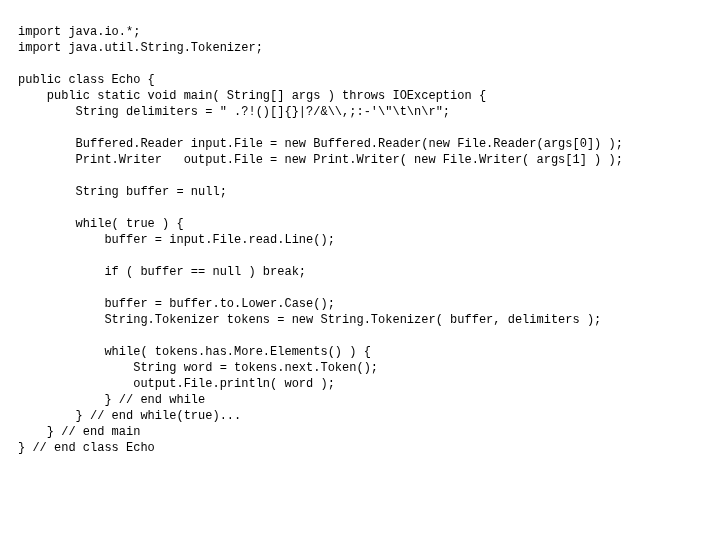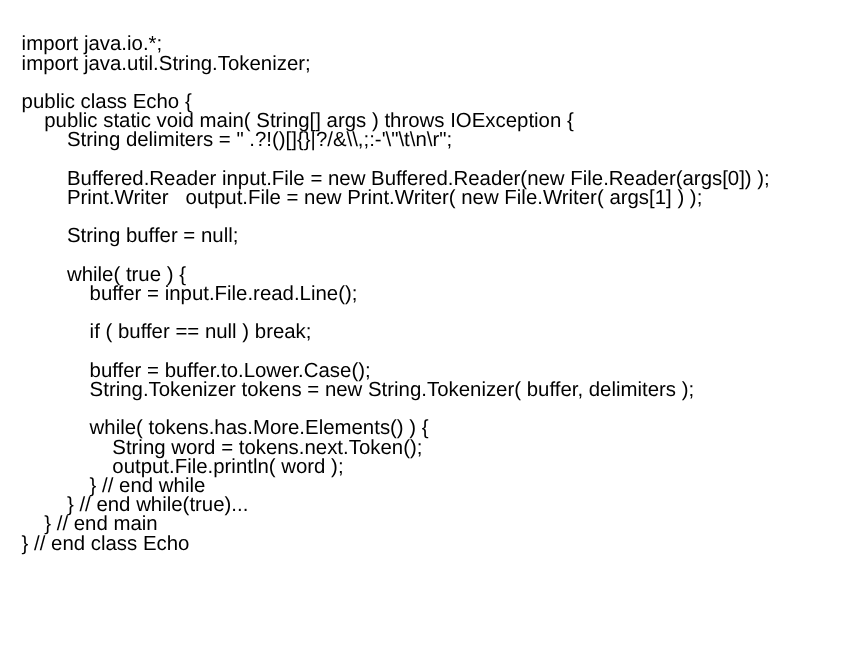--- a/index.html
+++ b/index.html
@@ -4,22 +4,22 @@
 <style>
   html, body {
     margin: 0;
     padding: 0;
     width: 720px;
     height: 540px;
     background: #ffffff;
     overflow: hidden;
   }
   .code-block {
-    font-family: Liberation Sans, sans-serif;
-    font-size: 17px;
+    font-family: Liberation Mono, monospace;
+    font-size: 12px;
     line-height: 16px;
     white-space: pre;
     color: #000000;
     padding: 12px 0 0 18px;
     letter-spacing: 0px;
   }
 </style>
 </head>
 <body>
 

